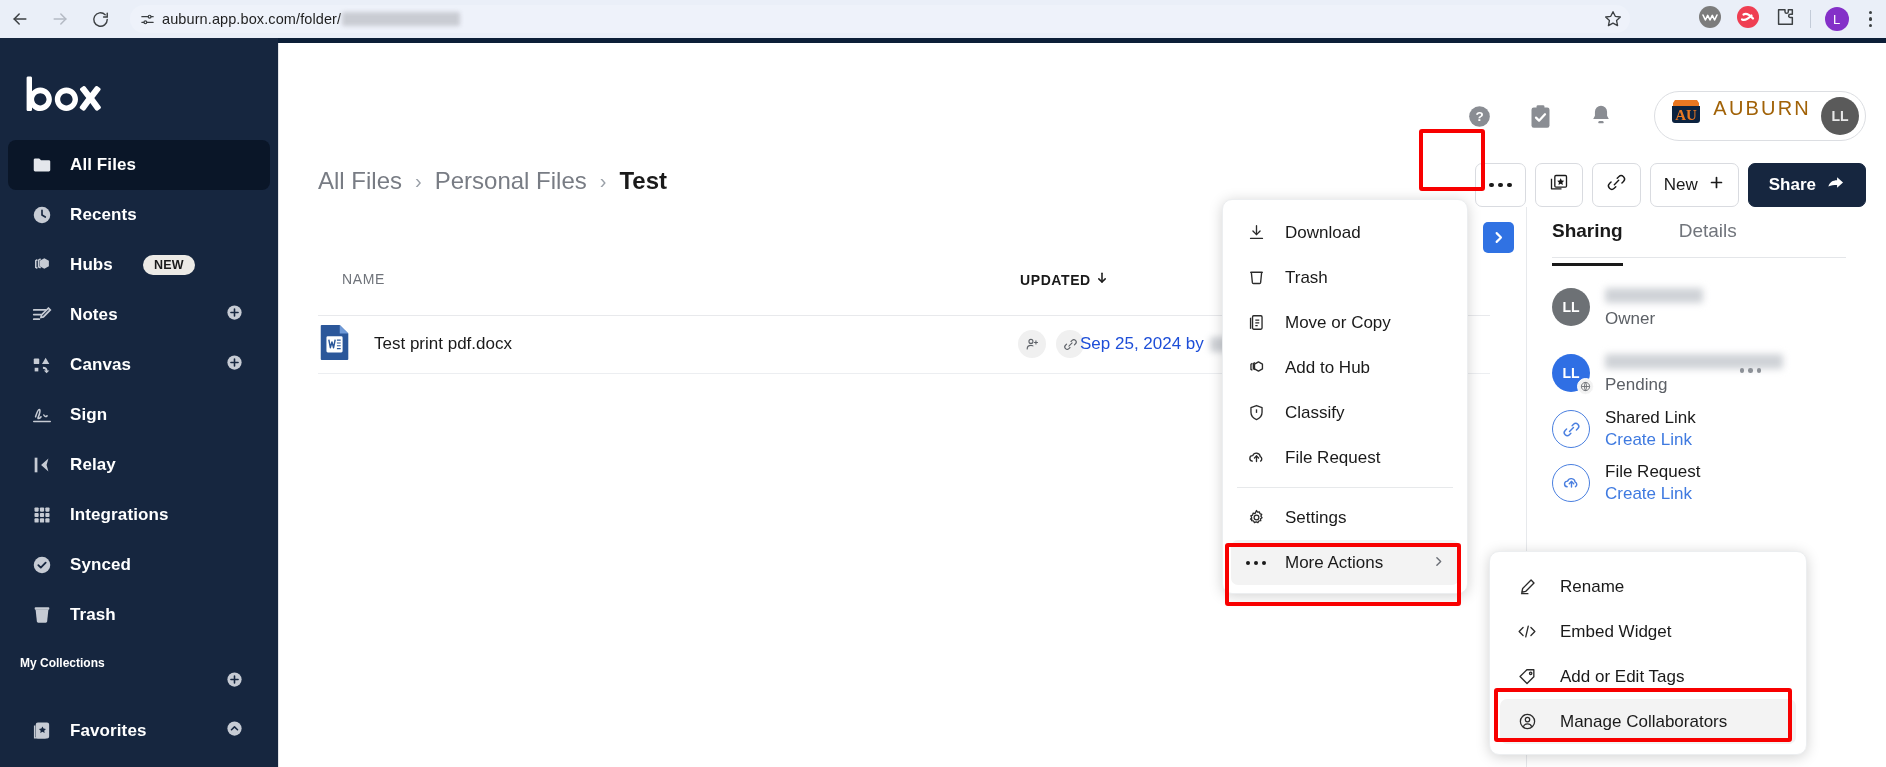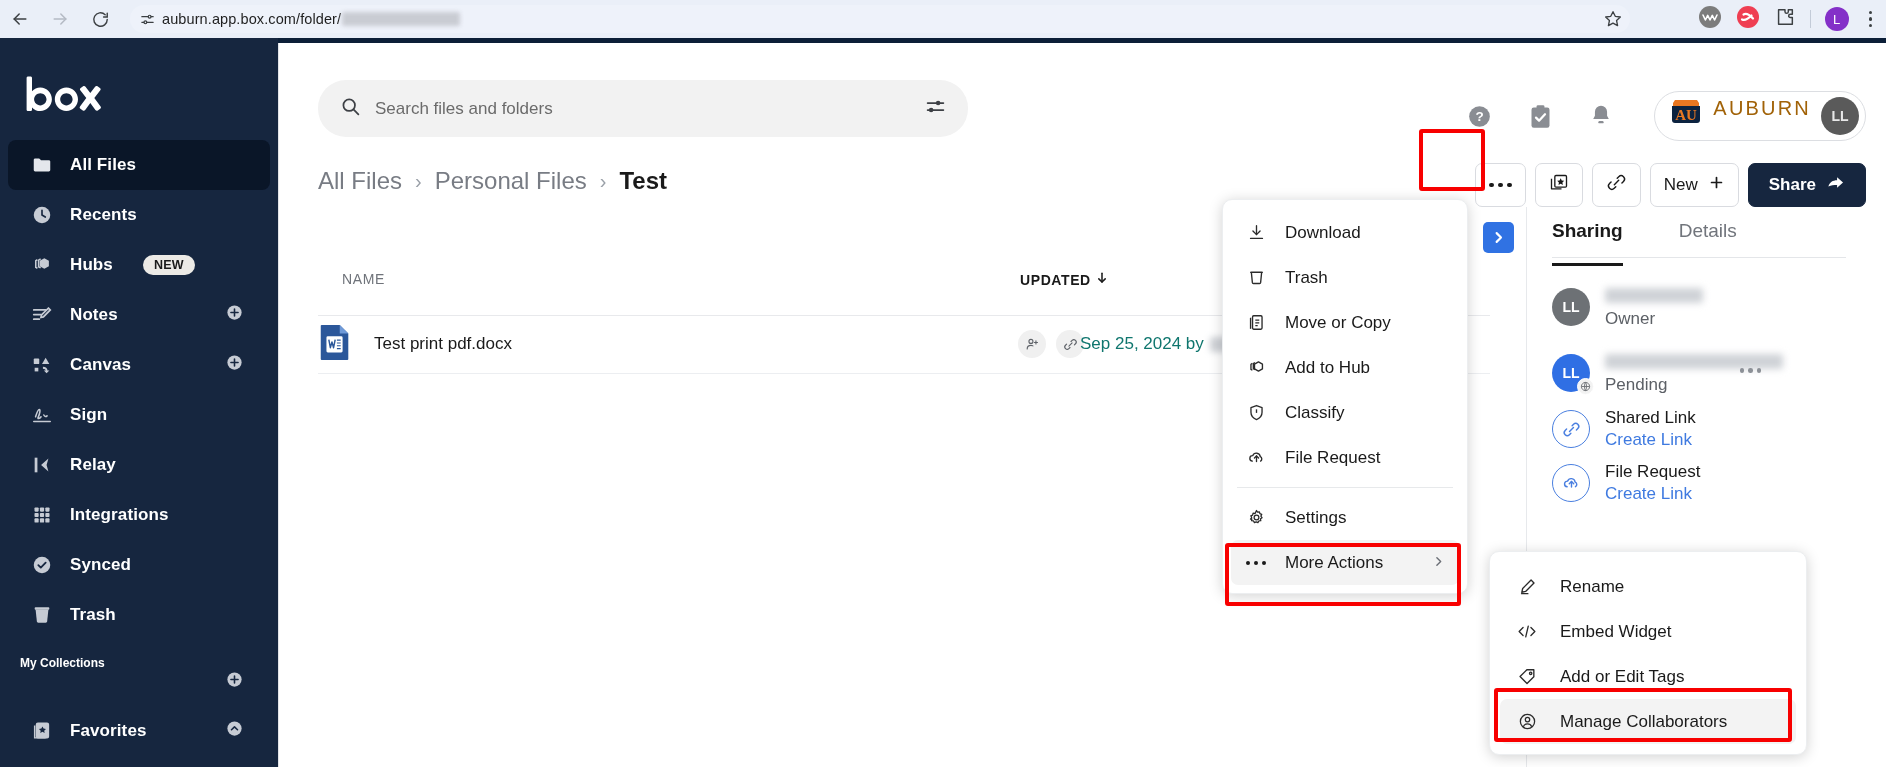--- a/index.html
+++ b/index.html
@@ -120,21 +120,21 @@
   
   .table-head { position: absolute; left: 56px; top: 228px; width: 1150px; height: 38px; margin-left: 8px; }
   .col-name { position: absolute; left: 0; font-size: 14px; letter-spacing: .6px; color: #6f737a; }
   .col-updated { position: absolute; left: 678px; font-size: 14px; letter-spacing: .6px; color: #1a1a1a; font-weight: 600; }
   .table-rule { position: absolute; left: 40px; top: 272px; width: 1172px; height: 1px; background: #e8e9ec; }
   .file-row { position: absolute; left: 40px; top: 272px; width: 1172px; height: 58px; display: flex; align-items: center; }
   .file-name { font-size: 17px; color: #1a1a1a; margin-left: 22px; }
   .row-rule { position: absolute; left: 40px; top: 330px; width: 1172px; height: 1px; background: #eceef1; }
   .row-icons { position: absolute; left: 700px; display: flex; align-items: center; gap: 10px; }
   .circ-icon { width: 28px; height: 28px; border-radius: 50%; background: #f0f0f0; display: flex; align-items: center; justify-content: center; color: #5f6369; }
-  .row-date { position: absolute; left: 762px; font-size: 17px; color: #0f766e; display: flex; align-items: center; gap: 6px; justify-content: center; }
+  .row-date { position: absolute; left: 762px; font-size: 17px; color: #1d4ed8; display: flex; align-items: center; gap: 6px; justify-content: center; }
   .name-redacted { display: inline-block; width: 92px; height: 15px; background: #cfd2d7; border-radius: 2px; filter: blur(3px); }
 
   
   .menu {
     position: absolute; left: 1222px; top: 199px; width: 246px;
     background: #fff; border-radius: 10px; padding: 10px 0 8px;
     box-shadow: 0 2px 14px rgba(0,0,0,.18); border: 1px solid #eceef0;
   }
   .menu-item {
     height: 45px; display: flex; align-items: center; gap: 18px; padding: 0 16px 0 22px;
@@ -421,39 +421,20 @@
       <svg width="19" height="19" viewBox="0 0 24 24">
           <circle cx="12" cy="12" r="9" fill="#c6cbd4"></circle>
           <path d="M8.2 13.6L12 10l3.8 3.6" stroke="#16263f" stroke-width="2" fill="none" stroke-linecap="round" stroke-linejoin="round"></path>
         </svg>
     </span>
   </div>
 </div>
 
 <div class="main">
 
-  <div class="searchbar">
-    <span>
-      <svg width="21" height="21" viewBox="0 0 24 24" fill="none" stroke="#3d4045" stroke-width="2" stroke-linecap="round">
-          <circle cx="10.5" cy="10.5" r="6.6"></circle>
-          <path d="M15.4 15.4L21 21"></path>
-        </svg>
-    </span>
-    <span class="search-input-text">Search files and folders</span>
-    <span>
-      <svg width="21" height="21" viewBox="0 0 24 24" fill="none" stroke="#3d4045" stroke-width="2" stroke-linecap="round">
-        <path d="M3 8h10"></path>
-          <path d="M17 8h4"></path>
-          <circle cx="15" cy="8" r="1.6" fill="#3d4045"></circle>
-        <path d="M3 16h2"></path>
-          <path d="M9 16h12"></path>
-          <circle cx="7" cy="16" r="1.6" fill="#3d4045"></circle>
-      </svg>
-    </span>
-  </div>
 
   <div class="header-icons">
     <span class="hdr-icon">
       <svg width="27" height="27" viewBox="0 0 24 24">
           <circle cx="12" cy="12" r="9.2" fill="#8a8d93"></circle>
           <text x="12" y="16.4" font-size="12" font-weight="700" fill="#fff" text-anchor="middle" font-family="Liberation Sans, sans-serif">?</text>
         </svg>
     </span>
     <span class="hdr-icon">
       <svg width="27" height="27" viewBox="0 0 24 24" fill="#8a8d93">

